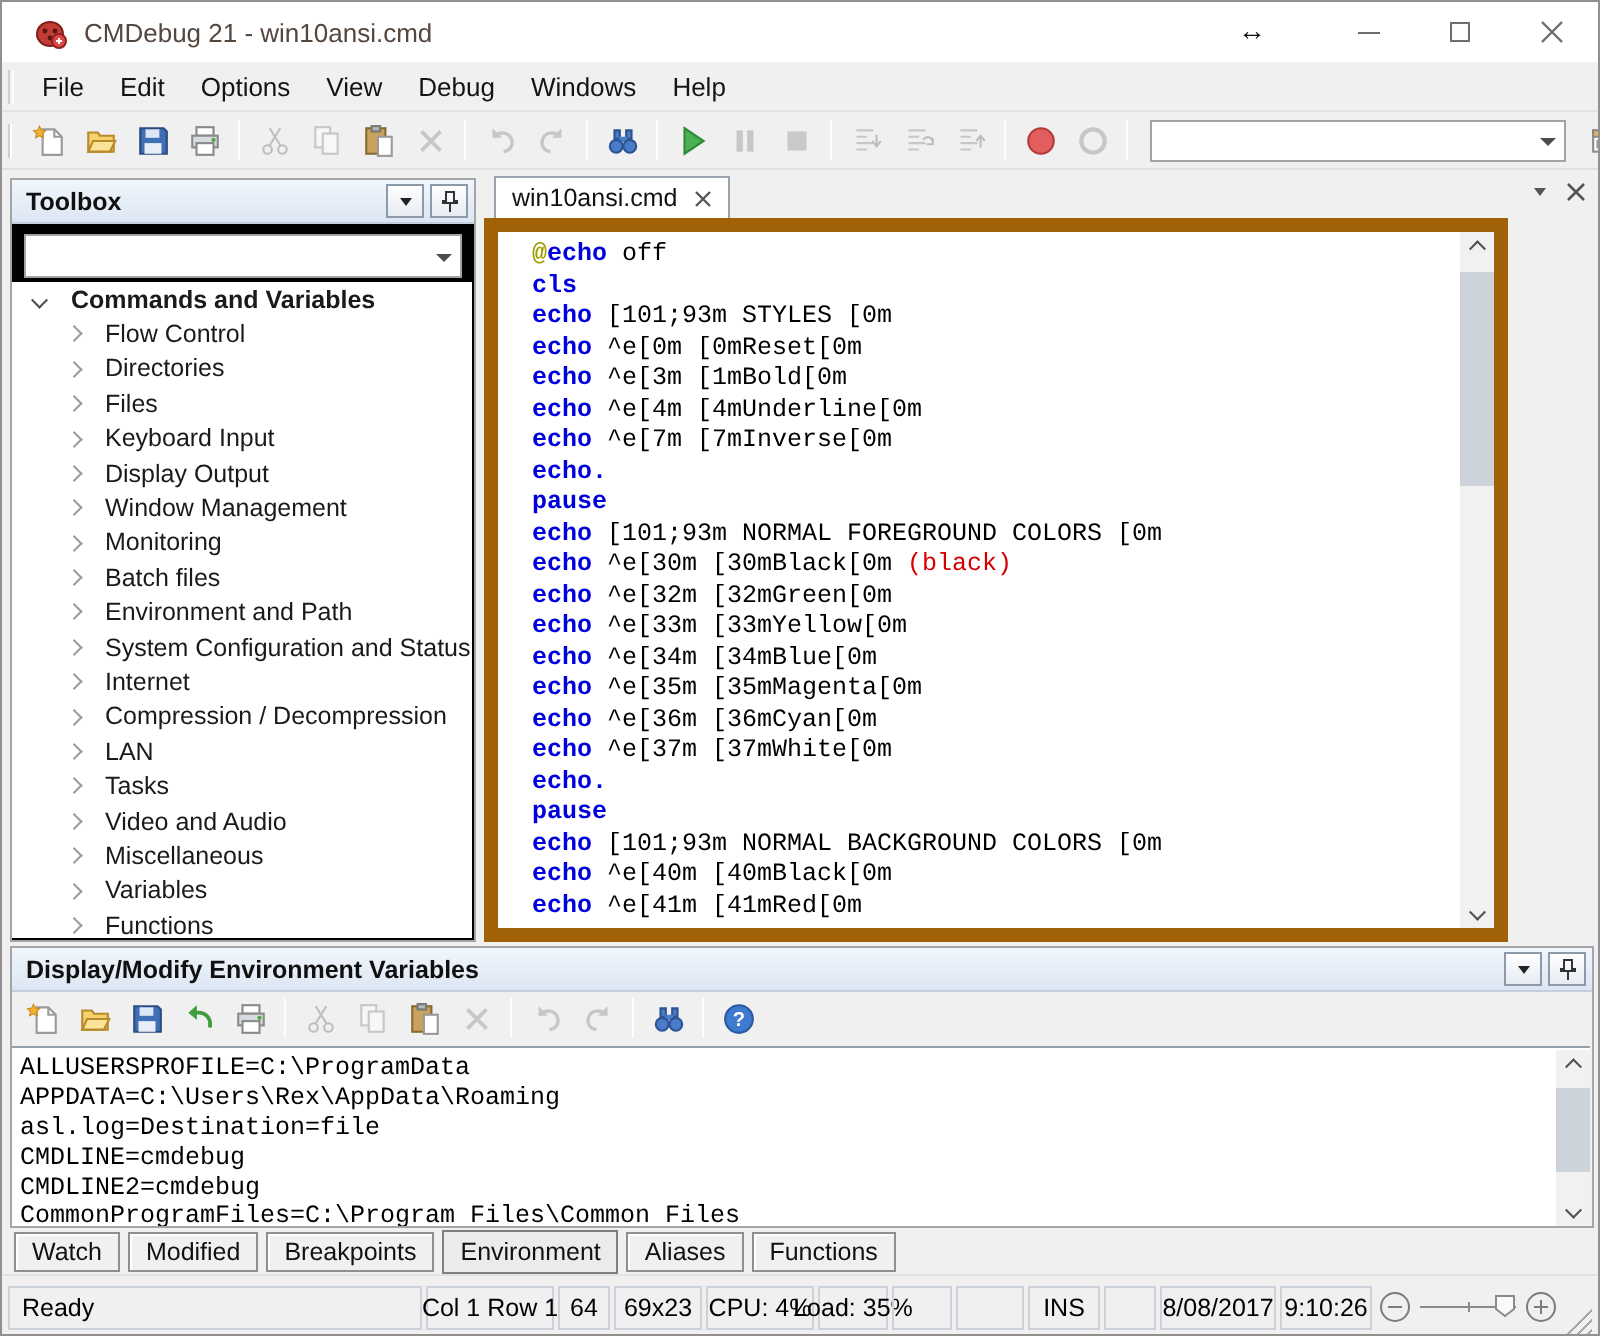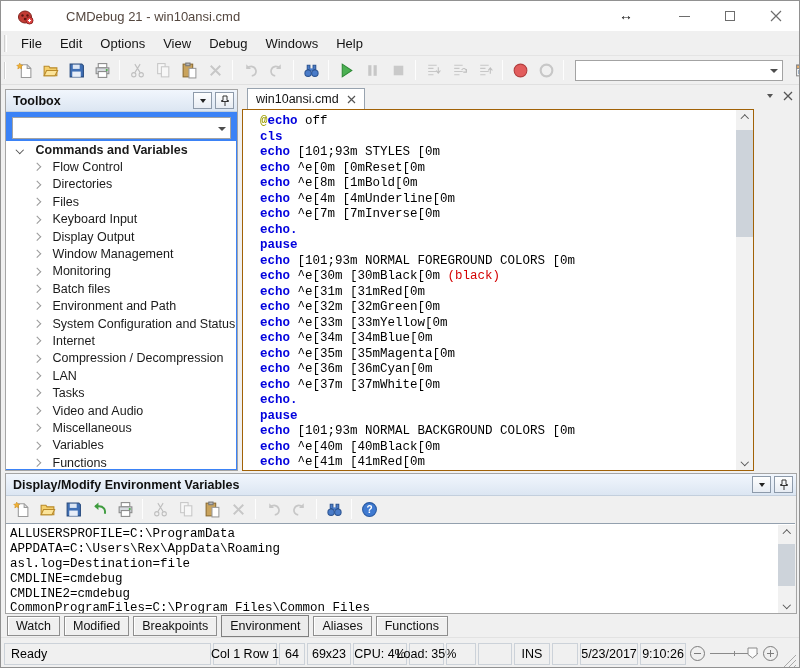--- a/index.html
+++ b/index.html
@@ -1,21 +1,21 @@
 <!DOCTYPE html>
 <html style="--kw: #0000dd; --at: #9e9e00; --rd: #d40000;"><head>
 <meta charset="utf-8">
 <style>
   html,body{margin:0;padding:0;background:#d8d8d8;}
   *{box-sizing:border-box;}
   .window{position:relative;width:800px;height:668px;background:#f0f0f0;border:1px solid #919191;
     font-family:"Liberation Sans",sans-serif;overflow:hidden;}
 
   
-  .titlebar{position:absolute;left:0;top:0;width:100%;height:30px;background:#ffffff;display:flex;align-items:center;gap:24px;}
+  .titlebar{position:absolute;left:0;top:0;width:100%;height:30px;background:#ffffff;display:flex;align-items:center;}
   .app-icon{margin-left:15px;width:18px;height:18px;flex:0 0 auto;}
   .title-text{margin-left:8px;font-size:13px;color:#54473f;}
   .resize-arrows{position:absolute;left:618px;top:6px;font-size:14px;font-weight:bold;color:#111;}
   .win-controls{position:absolute;right:0;top:0;height:30px;display:flex;}
   .win-btn{width:46px;height:30px;display:flex;align-items:center;justify-content:center;background:transparent;border:none;}
   .min-glyph{width:11px;height:1px;background:#6d6d6d;display:block;}
   .max-glyph{width:10px;height:10px;border:1px solid #6d6d6d;display:block;}
   .x-glyph{width:12px;height:12px;display:block;}
 
   
@@ -34,40 +34,40 @@
 
   
   .panel{position:absolute;border:1px solid #a5a5a5;background:#f0f0f0;}
   .panel-header{height:22px;background:linear-gradient(#f1f6fd,#dce6f2);border-bottom:1px solid #c3cfdd;display:flex;align-items:center;padding:0 3px 0 7px;}
   .ph-title{font-weight:bold;font-size:12.5px;color:#101010;flex:1;}
   .ph-btn{width:19px;height:17px;border:1px solid #8d9aaa;background:linear-gradient(#fefefe,#e7ecf3);margin-left:3px;display:flex;align-items:center;justify-content:center;padding:0;}
   .tri-down{width:0;height:0;border-left:3.5px solid transparent;border-right:3.5px solid transparent;border-top:4px solid #222;}
   .pin-svg{width:10px;height:12px;display:block;}
 
   
-  .toolbox{left:4px;top:88px;width:233px;height:382px;background:#3b82f6;}
+  .toolbox{left:4px;top:88px;width:233px;height:382px;background:#000000;}
   .toolbox-combo{margin:5px 6px 4px 6px;height:22px;border:1px solid #a3a3a3;background:#fff;position:relative;}
   .toolbox-combo .combo-arrow{top:9px;}
   .tree{position:absolute;left:0;right:1px;top:51px;bottom:1px;background:#fff;overflow:hidden;}
   .tree-row{height:17.4px;display:flex;align-items:center;font-size:12.5px;color:#1a1a1a;}
   .tree-row.root{font-weight:bold;}
   .chev{width:5.5px;height:5.5px;border-right:1.4px solid #9b9b9b;border-bottom:1.4px solid #9b9b9b;flex:0 0 auto;}
   .chev.right{transform:rotate(-45deg);}
   .chev.down{transform:rotate(45deg);border-color:#4d4d4d;}
   .tree-row.root .chev{margin-left:11px;}
   .tree-row.child .chev{margin-left:28px;}
   .tree-label{margin-left:13px;white-space:nowrap;}
 
   
   .editor-tabbar{position:absolute;left:241px;top:86px;width:555px;height:22px;}
   .editor-tab{position:absolute;left:5px;bottom:0;height:21px;background:#fff;border:1px solid #98a3af;border-bottom:none;display:flex;align-items:center;padding:0 8px;font-size:12.5px;color:#111;}
   .tab-close{margin-left:8px;width:9px;height:9px;}
   .tabbar-controls{position:absolute;right:4px;top:4px;display:flex;align-items:center;gap:10px;}
   .tabctl{background:transparent;border:none;padding:0;display:flex;align-items:center;justify-content:center;}
-  .editor{position:absolute;left:241px;top:108px;width:512px;height:362px;background:#fff;border:1px solid #a16207;}
+  .editor{position:absolute;left:241px;top:108px;width:512px;height:362px;background:#fff;border:7px solid #a16207;}
   .code{position:absolute;left:0;top:0;right:18px;bottom:0;padding:4px 0 0 17px;font-family:"Liberation Mono","DejaVu Sans Mono",monospace;font-size:12.5px;overflow:hidden;}
   .code-line{height:15.5px;line-height:15.5px;white-space:pre;}
   .code .kw{color:var(--kw);font-weight:bold;}
   .code .at{color:var(--at);font-weight:bold;}
   .code .rd{color:var(--rd);}
   .code .pl{color:#000;}
 
   
   .vscroll{position:absolute;top:0;right:0;bottom:0;width:17px;background:#f1f1f1;}
   .sb-arrow{position:absolute;left:0;width:17px;height:17px;background:transparent;border:none;display:flex;align-items:center;justify-content:center;padding:0;}
@@ -440,28 +440,27 @@
         </button>
     </div>
   </div>
 
   <div class="editor">
     <div class="code" id="code-lines">
         <div class="code-line"><span class="at">@</span><span class="kw">echo</span><span class="pl"> off</span></div>
         <div class="code-line"><span class="kw">cls</span></div>
         <div class="code-line"><span class="kw">echo</span><span class="pl"> [101;93m STYLES [0m</span></div>
         <div class="code-line"><span class="kw">echo</span><span class="pl"> ^e[0m [0mReset[0m</span></div>
-        <div class="code-line"><span class="kw">echo</span><span class="pl"> ^e[8m [1mBold[0m</span></div>
+        <div class="code-line"><span class="kw">echo</span><span class="pl"> ^e[3m [1mBold[0m</span></div>
         <div class="code-line"><span class="kw">echo</span><span class="pl"> ^e[4m [4mUnderline[0m</span></div>
         <div class="code-line"><span class="kw">echo</span><span class="pl"> ^e[7m [7mInverse[0m</span></div>
         <div class="code-line"><span class="kw">echo.</span></div>
         <div class="code-line"><span class="kw">pause</span></div>
         <div class="code-line"><span class="kw">echo</span><span class="pl"> [101;93m NORMAL FOREGROUND COLORS [0m</span></div>
         <div class="code-line"><span class="kw">echo</span><span class="pl"> ^e[30m [30mBlack[0m </span><span class="rd">(black)</span></div>
-        <div class="code-line"><span class="kw">echo</span><span class="pl"> ^e[31m [31mRed[0m</span></div>
         <div class="code-line"><span class="kw">echo</span><span class="pl"> ^e[32m [32mGreen[0m</span></div>
         <div class="code-line"><span class="kw">echo</span><span class="pl"> ^e[33m [33mYellow[0m</span></div>
         <div class="code-line"><span class="kw">echo</span><span class="pl"> ^e[34m [34mBlue[0m</span></div>
         <div class="code-line"><span class="kw">echo</span><span class="pl"> ^e[35m [35mMagenta[0m</span></div>
         <div class="code-line"><span class="kw">echo</span><span class="pl"> ^e[36m [36mCyan[0m</span></div>
         <div class="code-line"><span class="kw">echo</span><span class="pl"> ^e[37m [37mWhite[0m</span></div>
         <div class="code-line"><span class="kw">echo.</span></div>
         <div class="code-line"><span class="kw">pause</span></div>
         <div class="code-line"><span class="kw">echo</span><span class="pl"> [101;93m NORMAL BACKGROUND COLORS [0m</span></div>
         <div class="code-line"><span class="kw">echo</span><span class="pl"> ^e[40m [40mBlack[0m</span></div>
@@ -642,21 +641,21 @@
     <div class="sb-cell sb-ready">Ready</div>
     <div class="sb-cell" style="width:64px;">Col 1 Row 1</div>
     <div class="sb-cell" style="width:26px;">64</div>
     <div class="sb-cell" style="width:44px;">69x23</div>
     <div class="sb-cell" style="width:54px;">CPU: 4%</div>
     <div class="sb-cell" style="width:35px;">Load: 35%</div>
     <div class="sb-cell" style="width:30px;"></div>
     <div class="sb-cell" style="width:34px;"></div>
     <div class="sb-cell" style="width:36px;">INS</div>
     <div class="sb-cell" style="width:26px;"></div>
-    <div class="sb-cell" style="width:58px;">5/23/2017</div>
+    <div class="sb-cell" style="width:58px;">8/08/2017</div>
     <div class="sb-cell" style="width:46px;">9:10:26</div>
     <div class="zoom-cell">
       <button class="zoom-circle">
           <span class="h"></span>
         </button>
       <span class="zoom-track">
         <span class="zoom-tick"></span>
         <button class="zoom-thumb"><svg width="11" height="12" viewBox="0 0 11 12">
               <path d="M1 1h9v6.5L5.5 11 1 7.5z" fill="#fbfbfb" stroke="#8a8a8a"></path>
             </svg></button>

